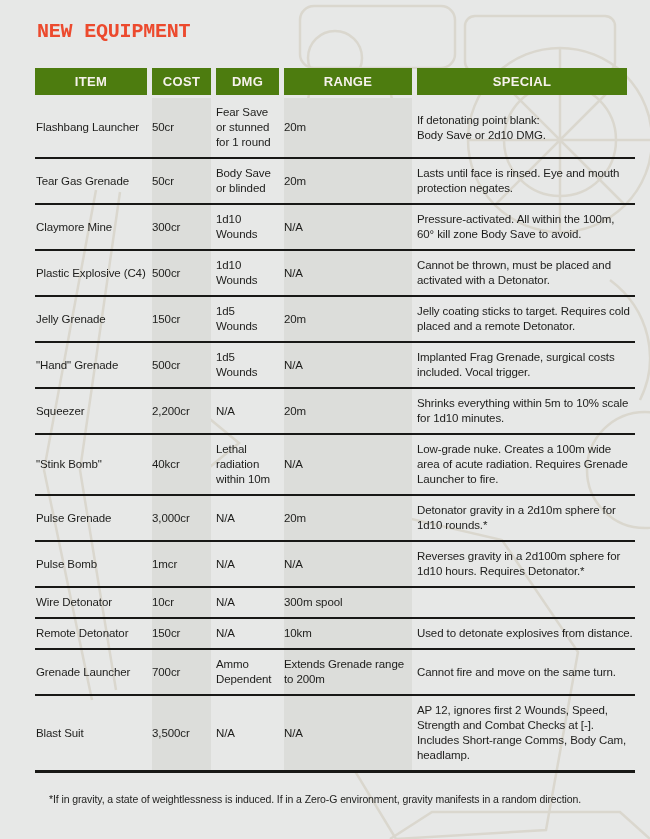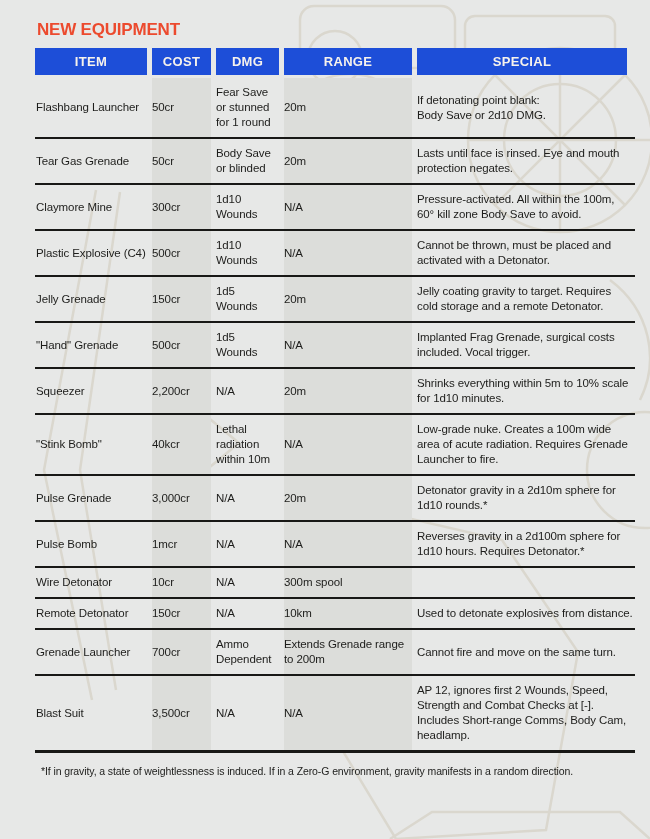--- a/index.html
+++ b/index.html
@@ -8,33 +8,34 @@
     background:#e7e8e7;
     font-family:"Liberation Sans", sans-serif;
     color:#1d1d1b;
     position:relative;
     overflow:hidden;
   }
   .bg-art{position:absolute;top:0;left:0;z-index:0;pointer-events:none;}
   .content{position:relative;z-index:1;}
   .title{
     margin:0;
-    padding:20px 0 8px 37px;
-    font-size:17px;
+    padding:20px 0 25px 37px;
+    font-size:20px;
     font-weight:bold;
     letter-spacing:-0.2px;
     color:#ec4a2e;
+    font-family:Liberation Mono, monospace;
   }
   .equip-table{margin-left:35px;width:600px;}
   .thead{
     display:grid;
     grid-template-columns:117px 64px 68px 133px 218px;
   }
   .th{
-    background:#1d4ed8;
+    background:#4d7c0f;
     color:#f6f2ec;
     height:27px;
     line-height:27px;
     text-align:center;
     font-weight:bold;
     font-size:13px;
     letter-spacing:0.3px;
     margin-right:5px;
   }
   .th:last-child{margin-right:8px;}
@@ -53,21 +54,21 @@
   .td{
     font-size:11.5px;
     line-height:15px;
     letter-spacing:-0.1px;
     padding:7px 0;
   }
   .td-item{text-align:left;white-space:nowrap;padding-left:1px;}
   .td-cost,.td-dmg,.td-range{text-align:left;padding-right:5px;}
   .td-special{text-align:left;white-space:pre-line;padding-right:2px;}
   .footnote{
-    margin:4px;
+    margin:12px;
     padding:8px 23px 0 37px;
     font-size:10.5px;
     letter-spacing:-0.1px;
     color:#222220;
   }
 </style>
 </head>
 <body>
 
 <svg class="bg-art" width="650" height="839" viewBox="0 0 650 839" fill="none" stroke="#dad7ce" stroke-width="2.5">
@@ -130,21 +131,21 @@
             <div class="td td-cost">500cr</div>
             <div class="td td-dmg">1d10 Wounds</div>
             <div class="td td-range">N/A</div>
             <div class="td td-special">Cannot be thrown, must be placed and activated with a Detonator.</div>
           </div>
           <div class="tr">
             <div class="td td-item">Jelly Grenade</div>
             <div class="td td-cost">150cr</div>
             <div class="td td-dmg">1d5 Wounds</div>
             <div class="td td-range">20m</div>
-            <div class="td td-special">Jelly coating gravity to target. Requires cold storage and a remote Detonator.</div>
+            <div class="td td-special">Jelly coating sticks to target. Requires cold placed and a remote Detonator.</div>
           </div>
           <div class="tr">
             <div class="td td-item">"Hand" Grenade</div>
             <div class="td td-cost">500cr</div>
             <div class="td td-dmg">1d5 Wounds</div>
             <div class="td td-range">N/A</div>
             <div class="td td-special">Implanted Frag Grenade, surgical costs included. Vocal trigger.</div>
           </div>
           <div class="tr">
             <div class="td td-item">Squeezer</div>

